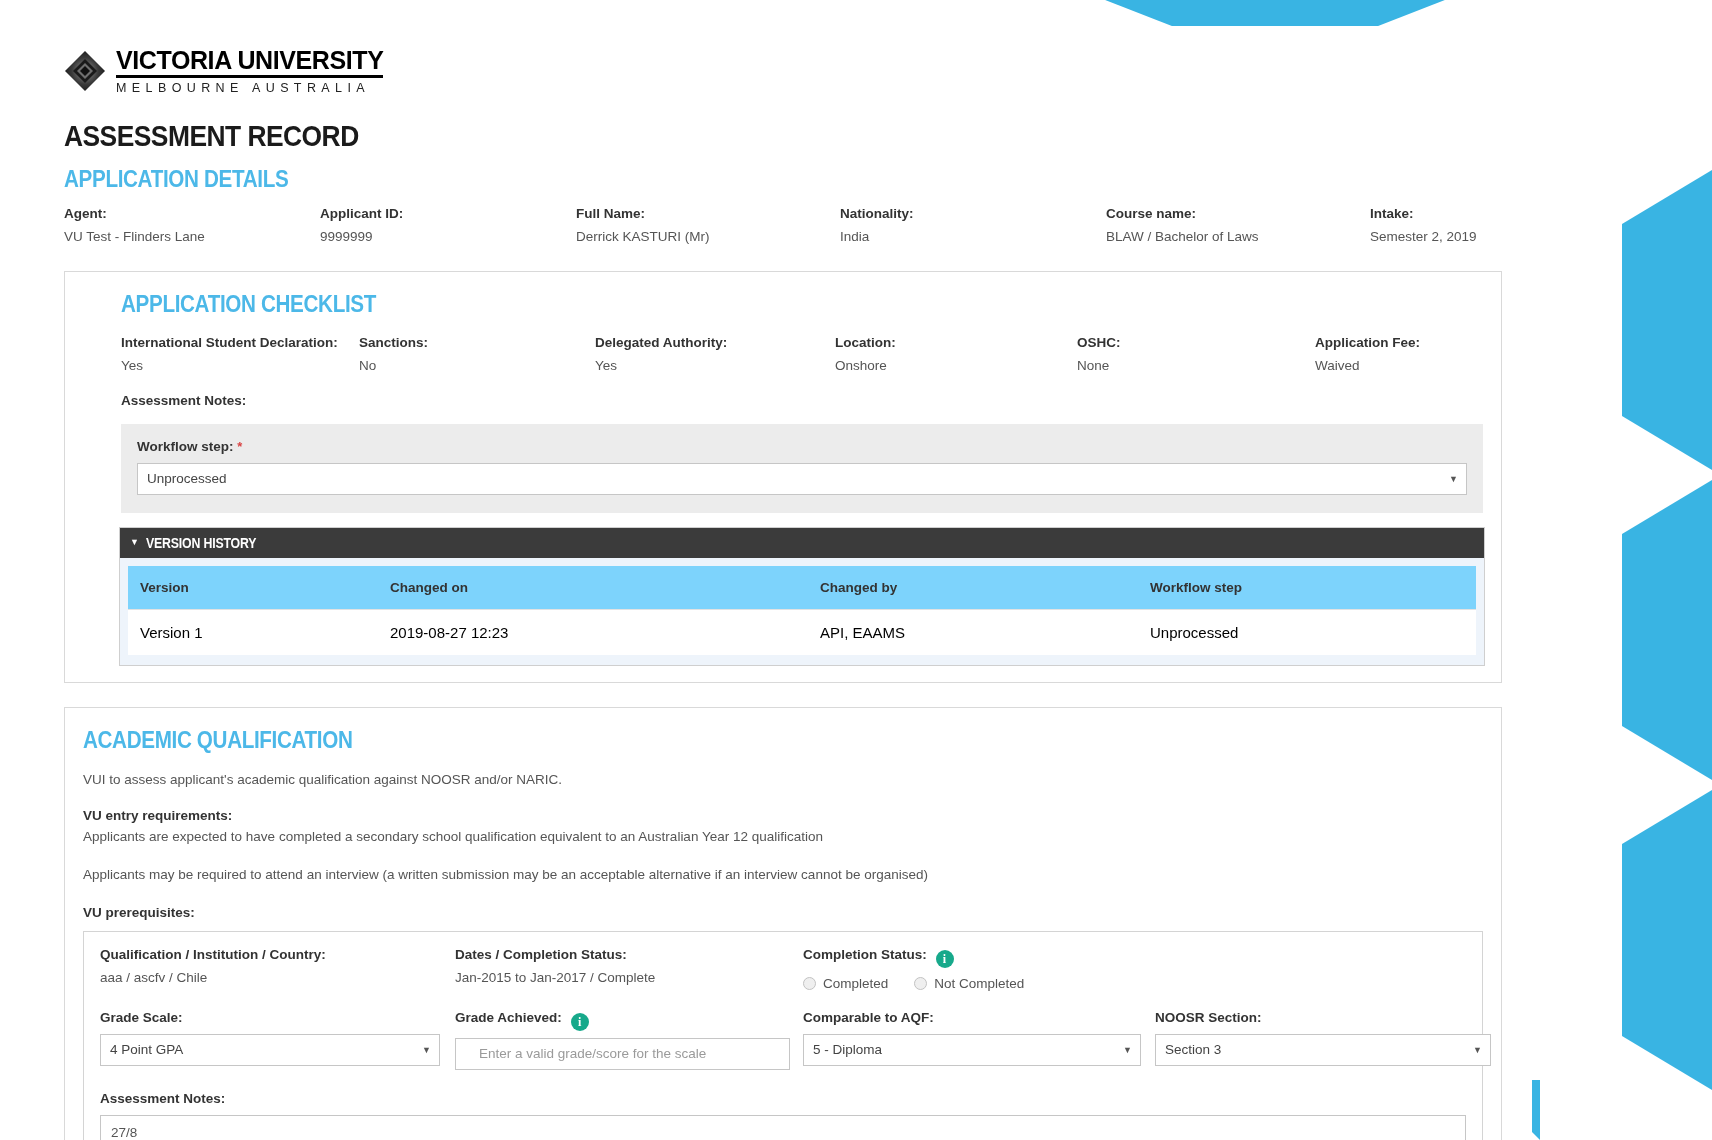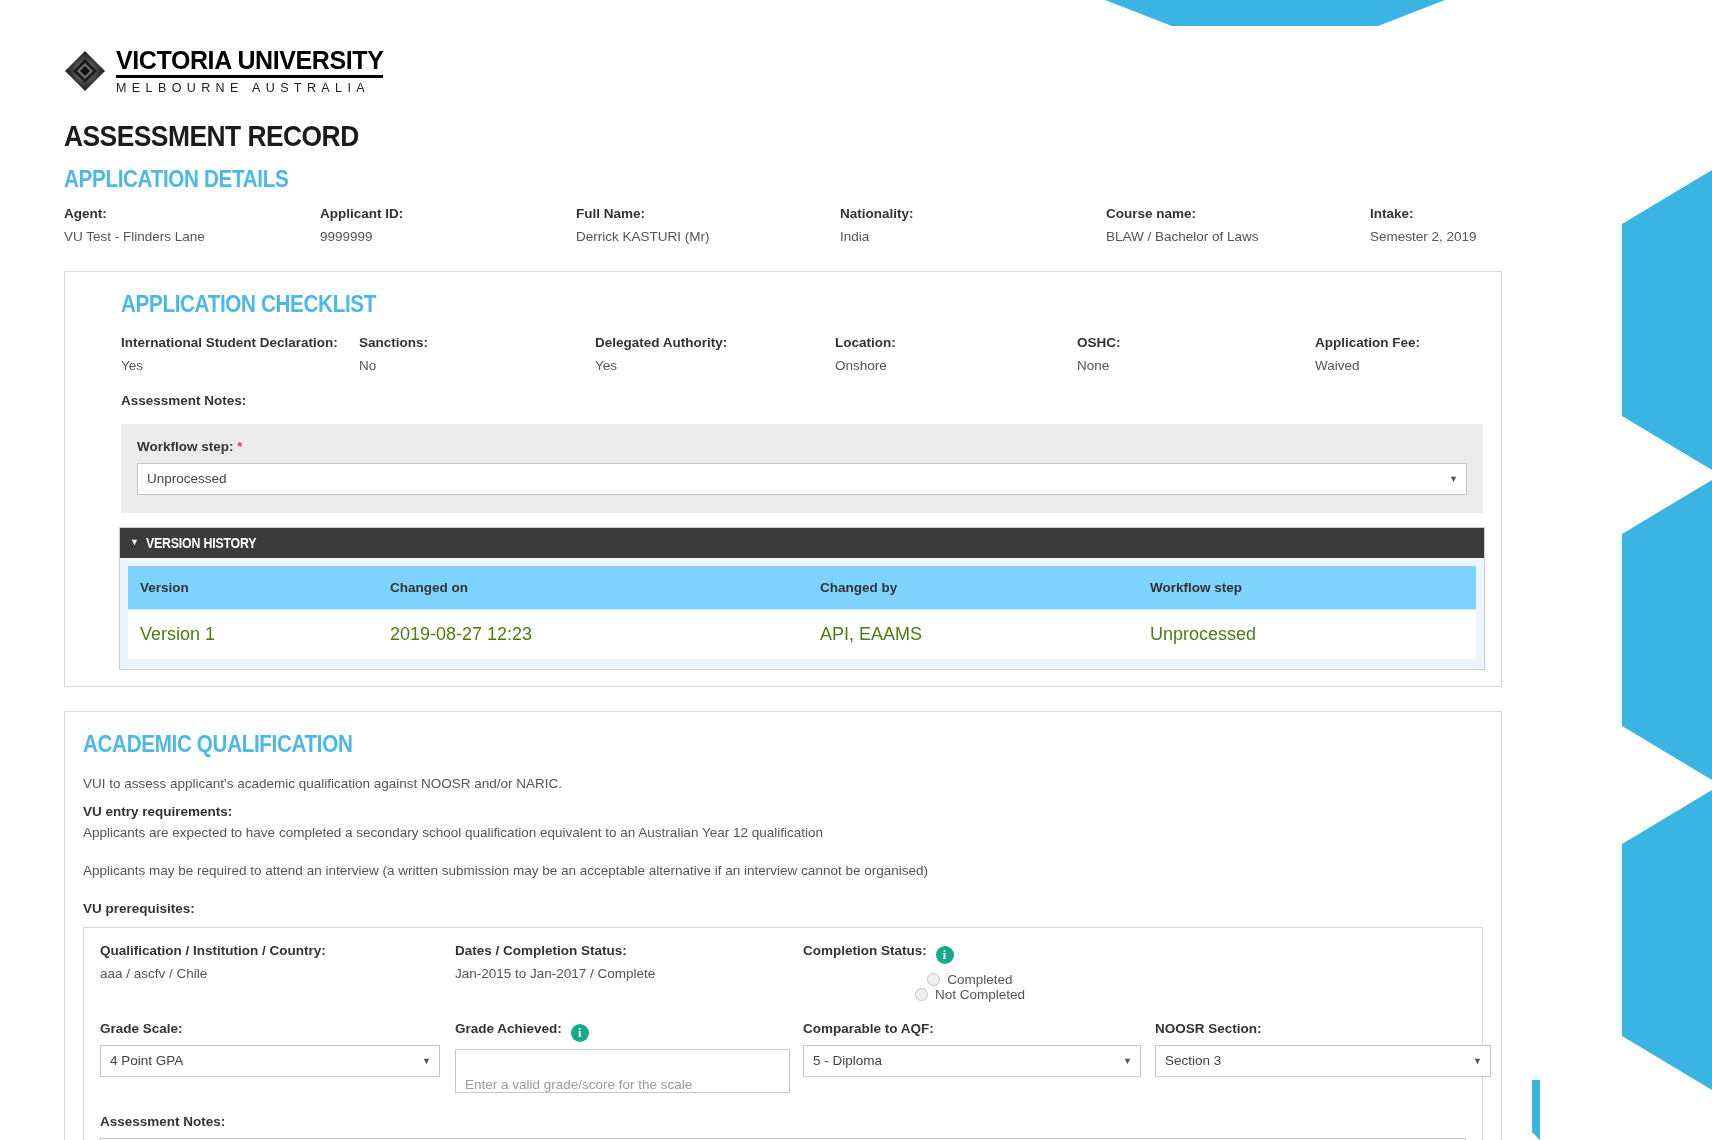--- a/index.html
+++ b/index.html
@@ -141,23 +141,23 @@
   .select .caret {
     position: absolute; right: 8px; top: 50%;
     transform: translateY(-50%);
     font-size: 9px; color: #555;
   }
 
   
   .textinput {
     background: #fff;
     border: 1px solid #c6c6c6;
-    height: 44px;
-    display: flex; align-items: flex-end;
-    padding: 0 9px;
+    height: 32px;
+    display: flex; align-items: center;
+    padding: 0 23px;
     font-size: 13.5px; color: #9a9a9a;
     margin-top: 7px;
   }
 
   
   .vh-wrap { margin: 14px 16px 16px 16px; border: 1px solid #cfcfcf; }
   .vh-header {
     background: #3b3b3b;
     color: #fff;
     height: 30px;
@@ -176,21 +176,21 @@
   .vh-body { background: #eef4fb; padding: 8px 8px 10px 8px; }
   table.vh-table { width: 100%; border-collapse: collapse; background: #fff; }
   table.vh-table th {
     text-align: left;
     font-size: 13.5px; font-weight: bold; color: #333;
     padding: 14px 12px 14px 12px;
     border-bottom: 1px solid #e2e2e2;
     background: #7dd3fc;
   }
   table.vh-table td {
-    font-size: 18px; color: #4d7c0f;
+    font-size: 15px; color: #000000;
     padding: 14px 12px;
     background: #fff;
   }
 
   
   .para { font-size: 13.5px; color: #555; line-height: 20px; }
   .para.bold { font-weight: bold; color: #333; }
 
   
   .qbox {
@@ -204,21 +204,21 @@
     align-items: center; justify-content: center;
     width: 18px; height: 18px;
     border-radius: 50%;
     background: #17a98b;
     color: #fff;
     font-size: 12px; font-weight: bold;
     font-family: "Liberation Serif", serif;
     vertical-align: -4px;
     margin-left: 5px;
   }
-  .radio-row { display: flex; align-items: center; margin-top: 8px; flex-direction: column; }
+  .radio-row { display: flex; align-items: center; margin-top: 8px; }
   .radio-opt { display: flex; align-items: center; margin-right: 26px; }
   .radio-dot {
     width: 13px; height: 13px; border-radius: 50%;
     border: 1px solid #c2c2c2; background: #efefef;
     margin-right: 7px;
   }
   .radio-label { font-size: 13.5px; color: #555; }
 
   .notes-area {
     border: 1px solid #c6c6c6;
@@ -369,21 +369,21 @@
         </div>
       </div>
     </div>
 
     <div class="panel" style="margin-top:24px;">
       <div style="padding:18px 18px 16px 18px;">
         <div class="section-title">ACADEMIC QUALIFICATION</div>
 
         <div class="para" style="margin-top:16px;">VUI to assess applicant's academic qualification against NOOSR and/or NARIC.</div>
 
-        <div class="para bold" style="margin-top:8px;">VU entry requirements:</div>
+        <div class="para bold" style="margin-top:16px;">VU entry requirements:</div>
         <div class="para" style="margin-top:1px;">Applicants are expected to have completed a secondary school qualification equivalent to an Australian Year 12 qualification</div>
         <div class="para" style="margin-top:18px;">Applicants may be required to attend an interview (a written submission may be an acceptable alternative if an interview cannot be organised)</div>
 
         <div class="para bold" style="margin-top:18px;">VU prerequisites:</div>
 
         <div class="qbox" style="margin-top:8px;">
           <div class="fieldrow">
             <div class="field" style="width:355px;">
               <div class="flabel">Qualification / Institution / Country:</div>
               <div class="fvalue">aaa / ascfv / Chile</div>

